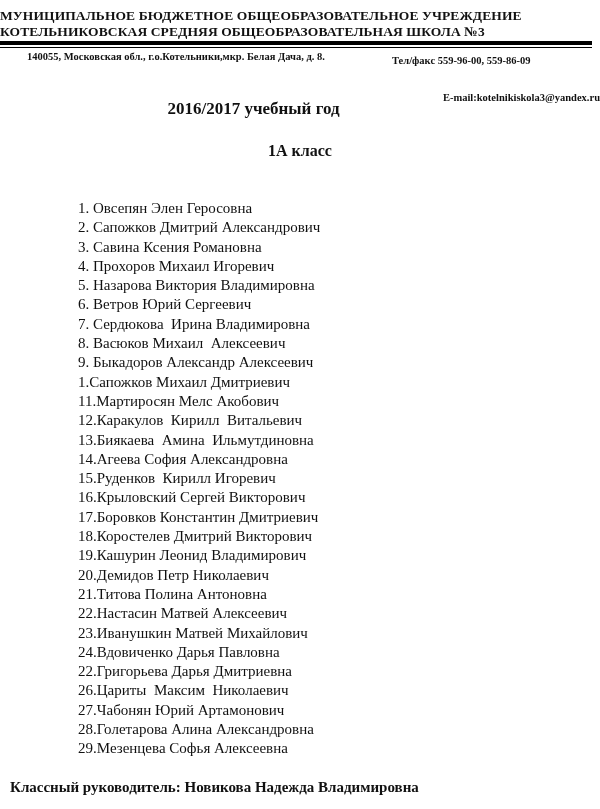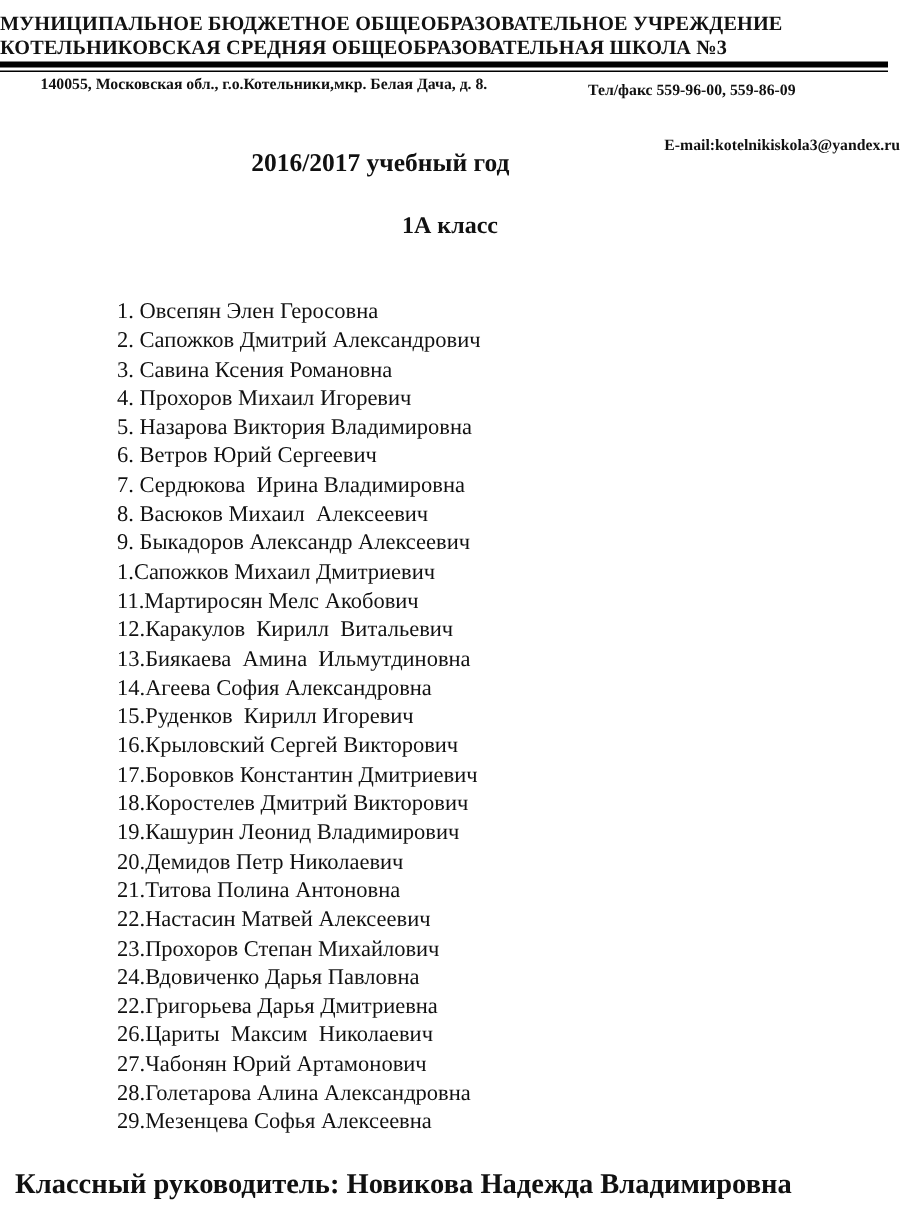--- a/index.html
+++ b/index.html
@@ -111,21 +111,21 @@
       display: flex;
     }
     .student .num {
       display: inline-block;
     }
     .teacher {
       position: absolute;
       top: 779px;
       left: 10px;
       font-weight: bold;
-      font-size: 19px;
+      font-size: 15px;
       white-space: nowrap;
     }
   </style>
 </head>
 <body>
 
 <div class="header">
   <div class="org-line">МУНИЦИПАЛЬНОЕ  БЮДЖЕТНОЕ ОБЩЕОБРАЗОВАТЕЛЬНОЕ  УЧРЕЖДЕНИЕ</div>
   <div class="org-line">КОТЕЛЬНИКОВСКАЯ  СРЕДНЯЯ  ОБЩЕОБРАЗОВАТЕЛЬНАЯ  ШКОЛА №3</div>
 </div>
@@ -158,21 +158,21 @@
     <li class="student"><span class="num">13.</span><span class="name">Биякаева  Амина  Ильмутдиновна</span></li>
     <li class="student"><span class="num">14.</span><span class="name">Агеева София Александровна</span></li>
     <li class="student"><span class="num">15.</span><span class="name">Руденков  Кирилл Игоревич</span></li>
     <li class="student"><span class="num">16.</span><span class="name">Крыловский Сергей Викторович</span></li>
     <li class="student"><span class="num">17.</span><span class="name">Боровков Константин Дмитриевич</span></li>
     <li class="student"><span class="num">18.</span><span class="name">Коростелев Дмитрий Викторович</span></li>
     <li class="student"><span class="num">19.</span><span class="name">Кашурин Леонид Владимирович</span></li>
     <li class="student"><span class="num">20.</span><span class="name">Демидов Петр Николаевич</span></li>
     <li class="student"><span class="num">21.</span><span class="name">Титова Полина Антоновна</span></li>
     <li class="student"><span class="num">22.</span><span class="name">Настасин Матвей Алексеевич</span></li>
-    <li class="student"><span class="num">23.</span><span class="name">Прохоров Степан Михайлович</span></li>
+    <li class="student"><span class="num">23.</span><span class="name">Иванушкин Матвей Михайлович</span></li>
     <li class="student"><span class="num">24.</span><span class="name">Вдовиченко Дарья Павловна</span></li>
     <li class="student"><span class="num">22.</span><span class="name">Григорьева Дарья Дмитриевна</span></li>
     <li class="student"><span class="num">26.</span><span class="name">Цариты  Максим  Николаевич</span></li>
     <li class="student"><span class="num">27.</span><span class="name">Чабонян Юрий Артамонович</span></li>
     <li class="student"><span class="num">28.</span><span class="name">Голетарова Алина Александровна</span></li>
     <li class="student"><span class="num">29.</span><span class="name">Мезенцева Софья Алексеевна</span></li>
   </ul>
 
 <div class="teacher">Классный руководитель: Новикова Надежда Владимировна</div>
 

